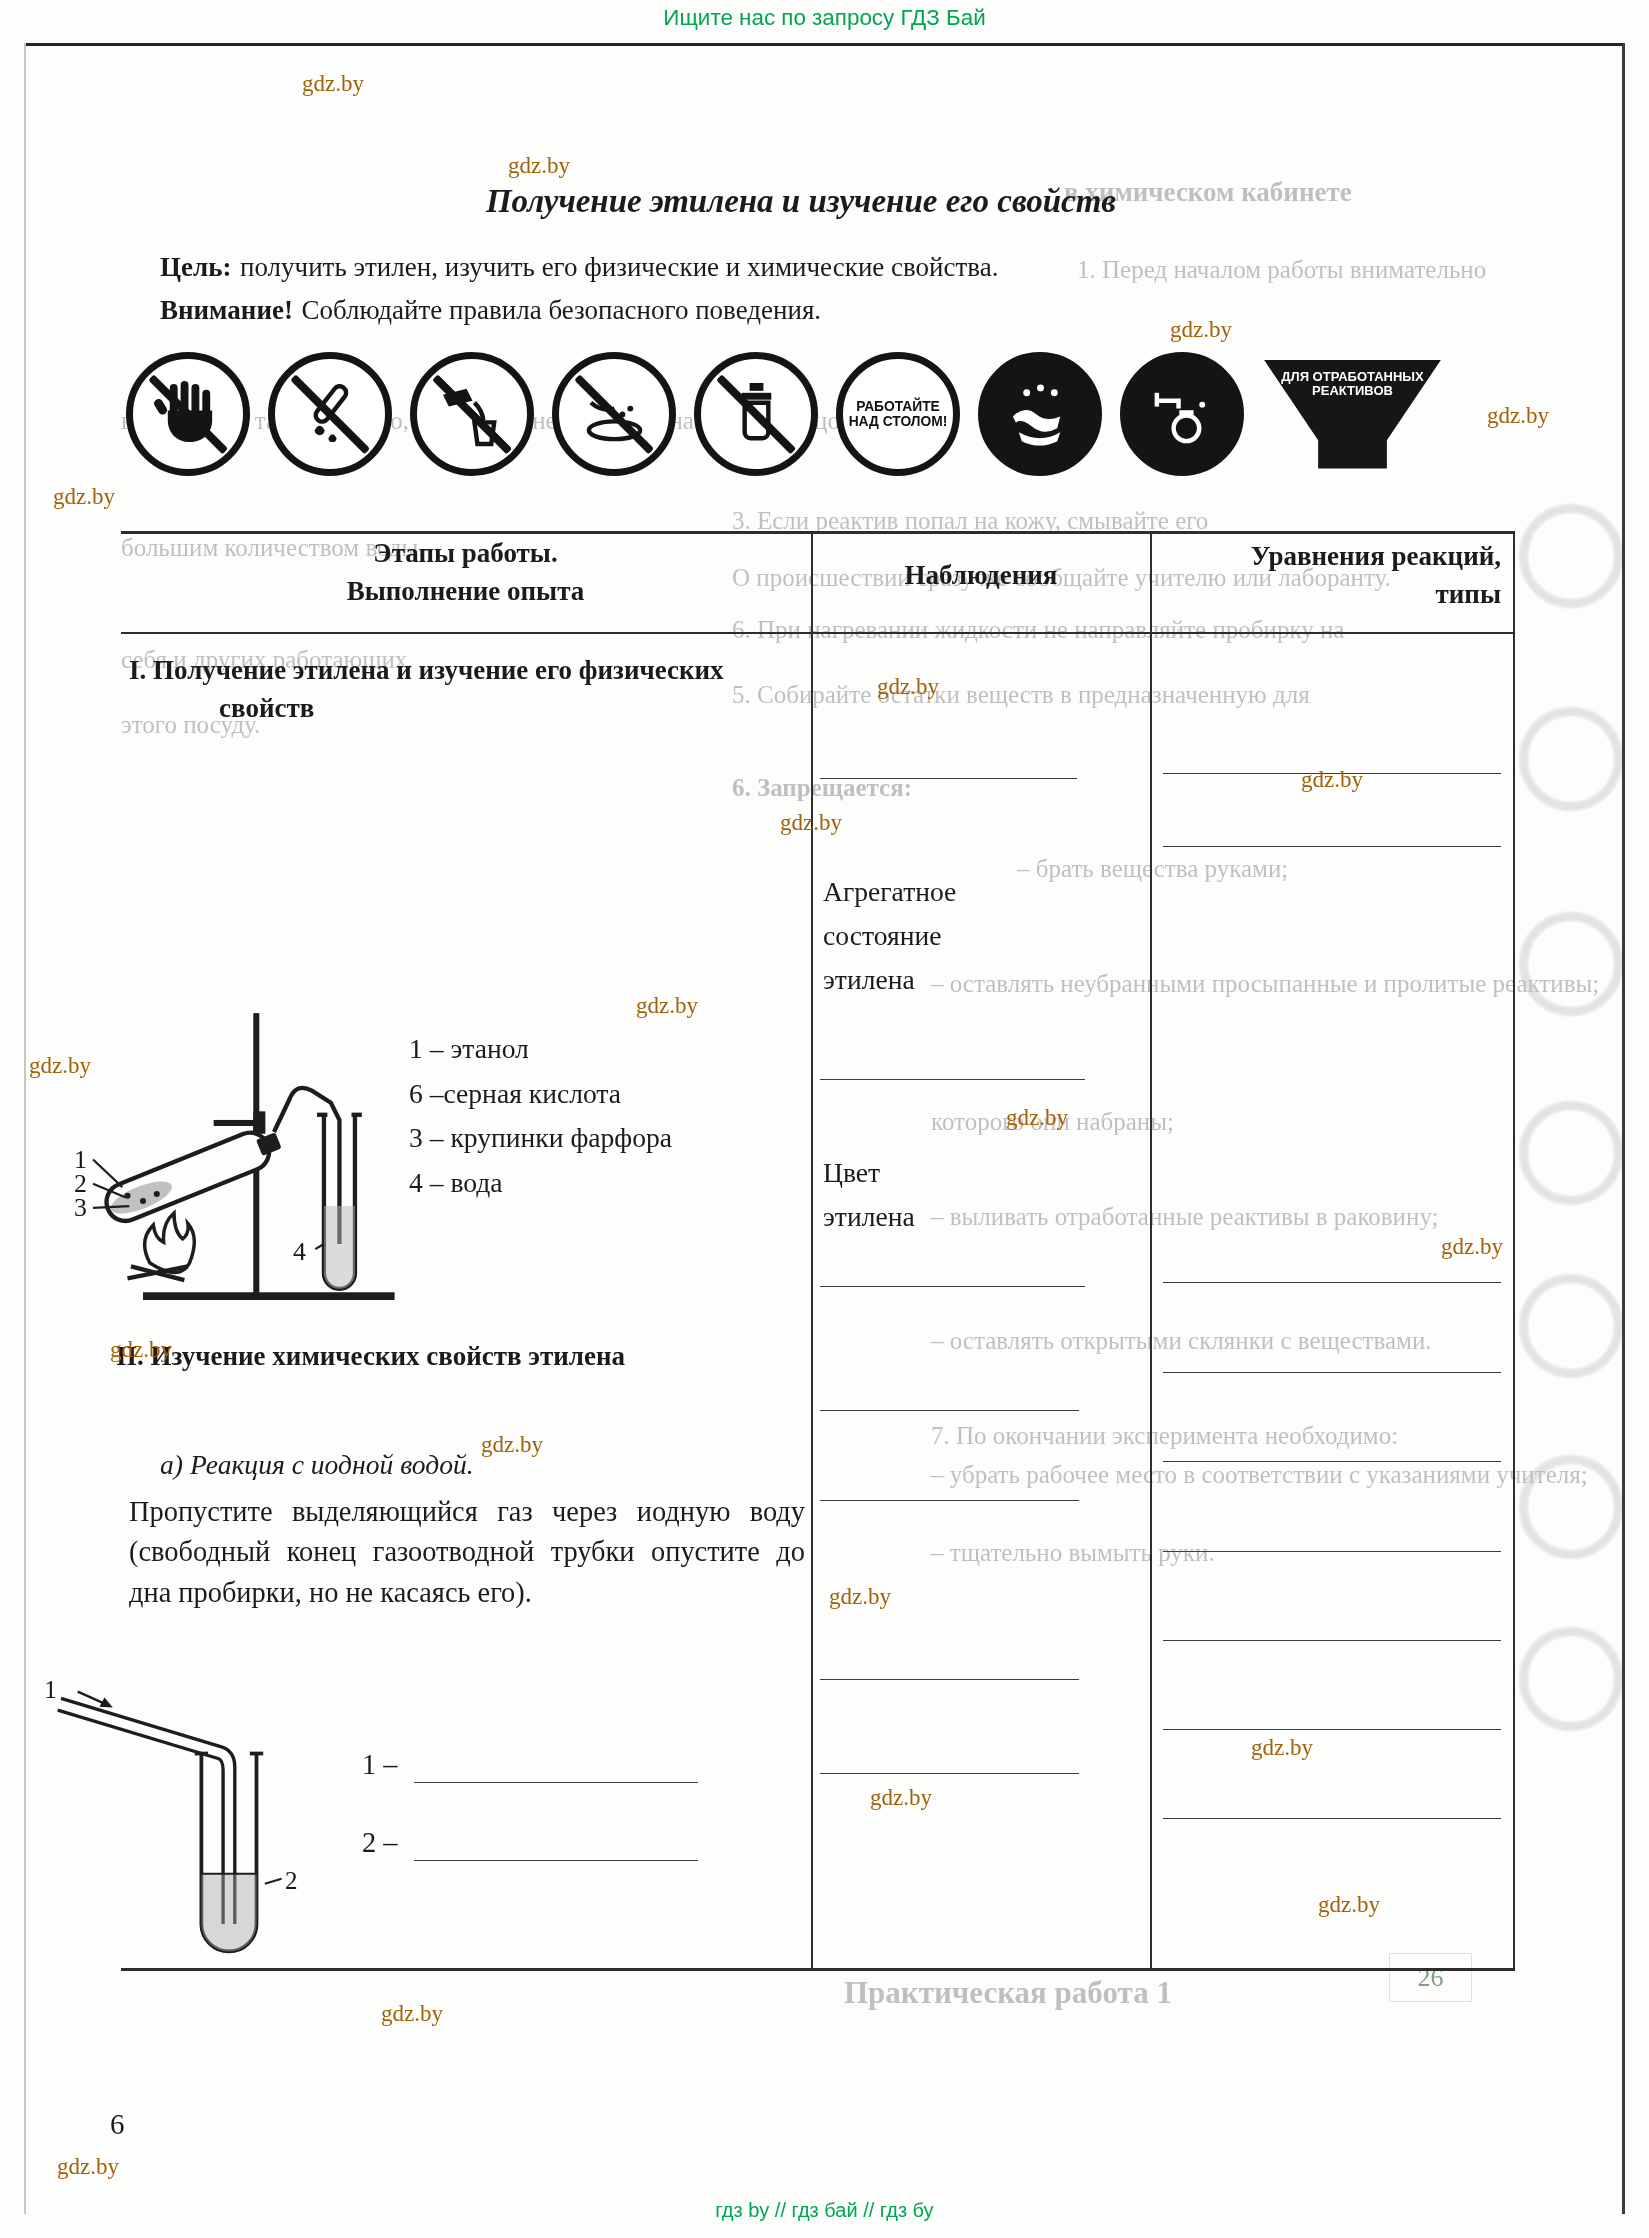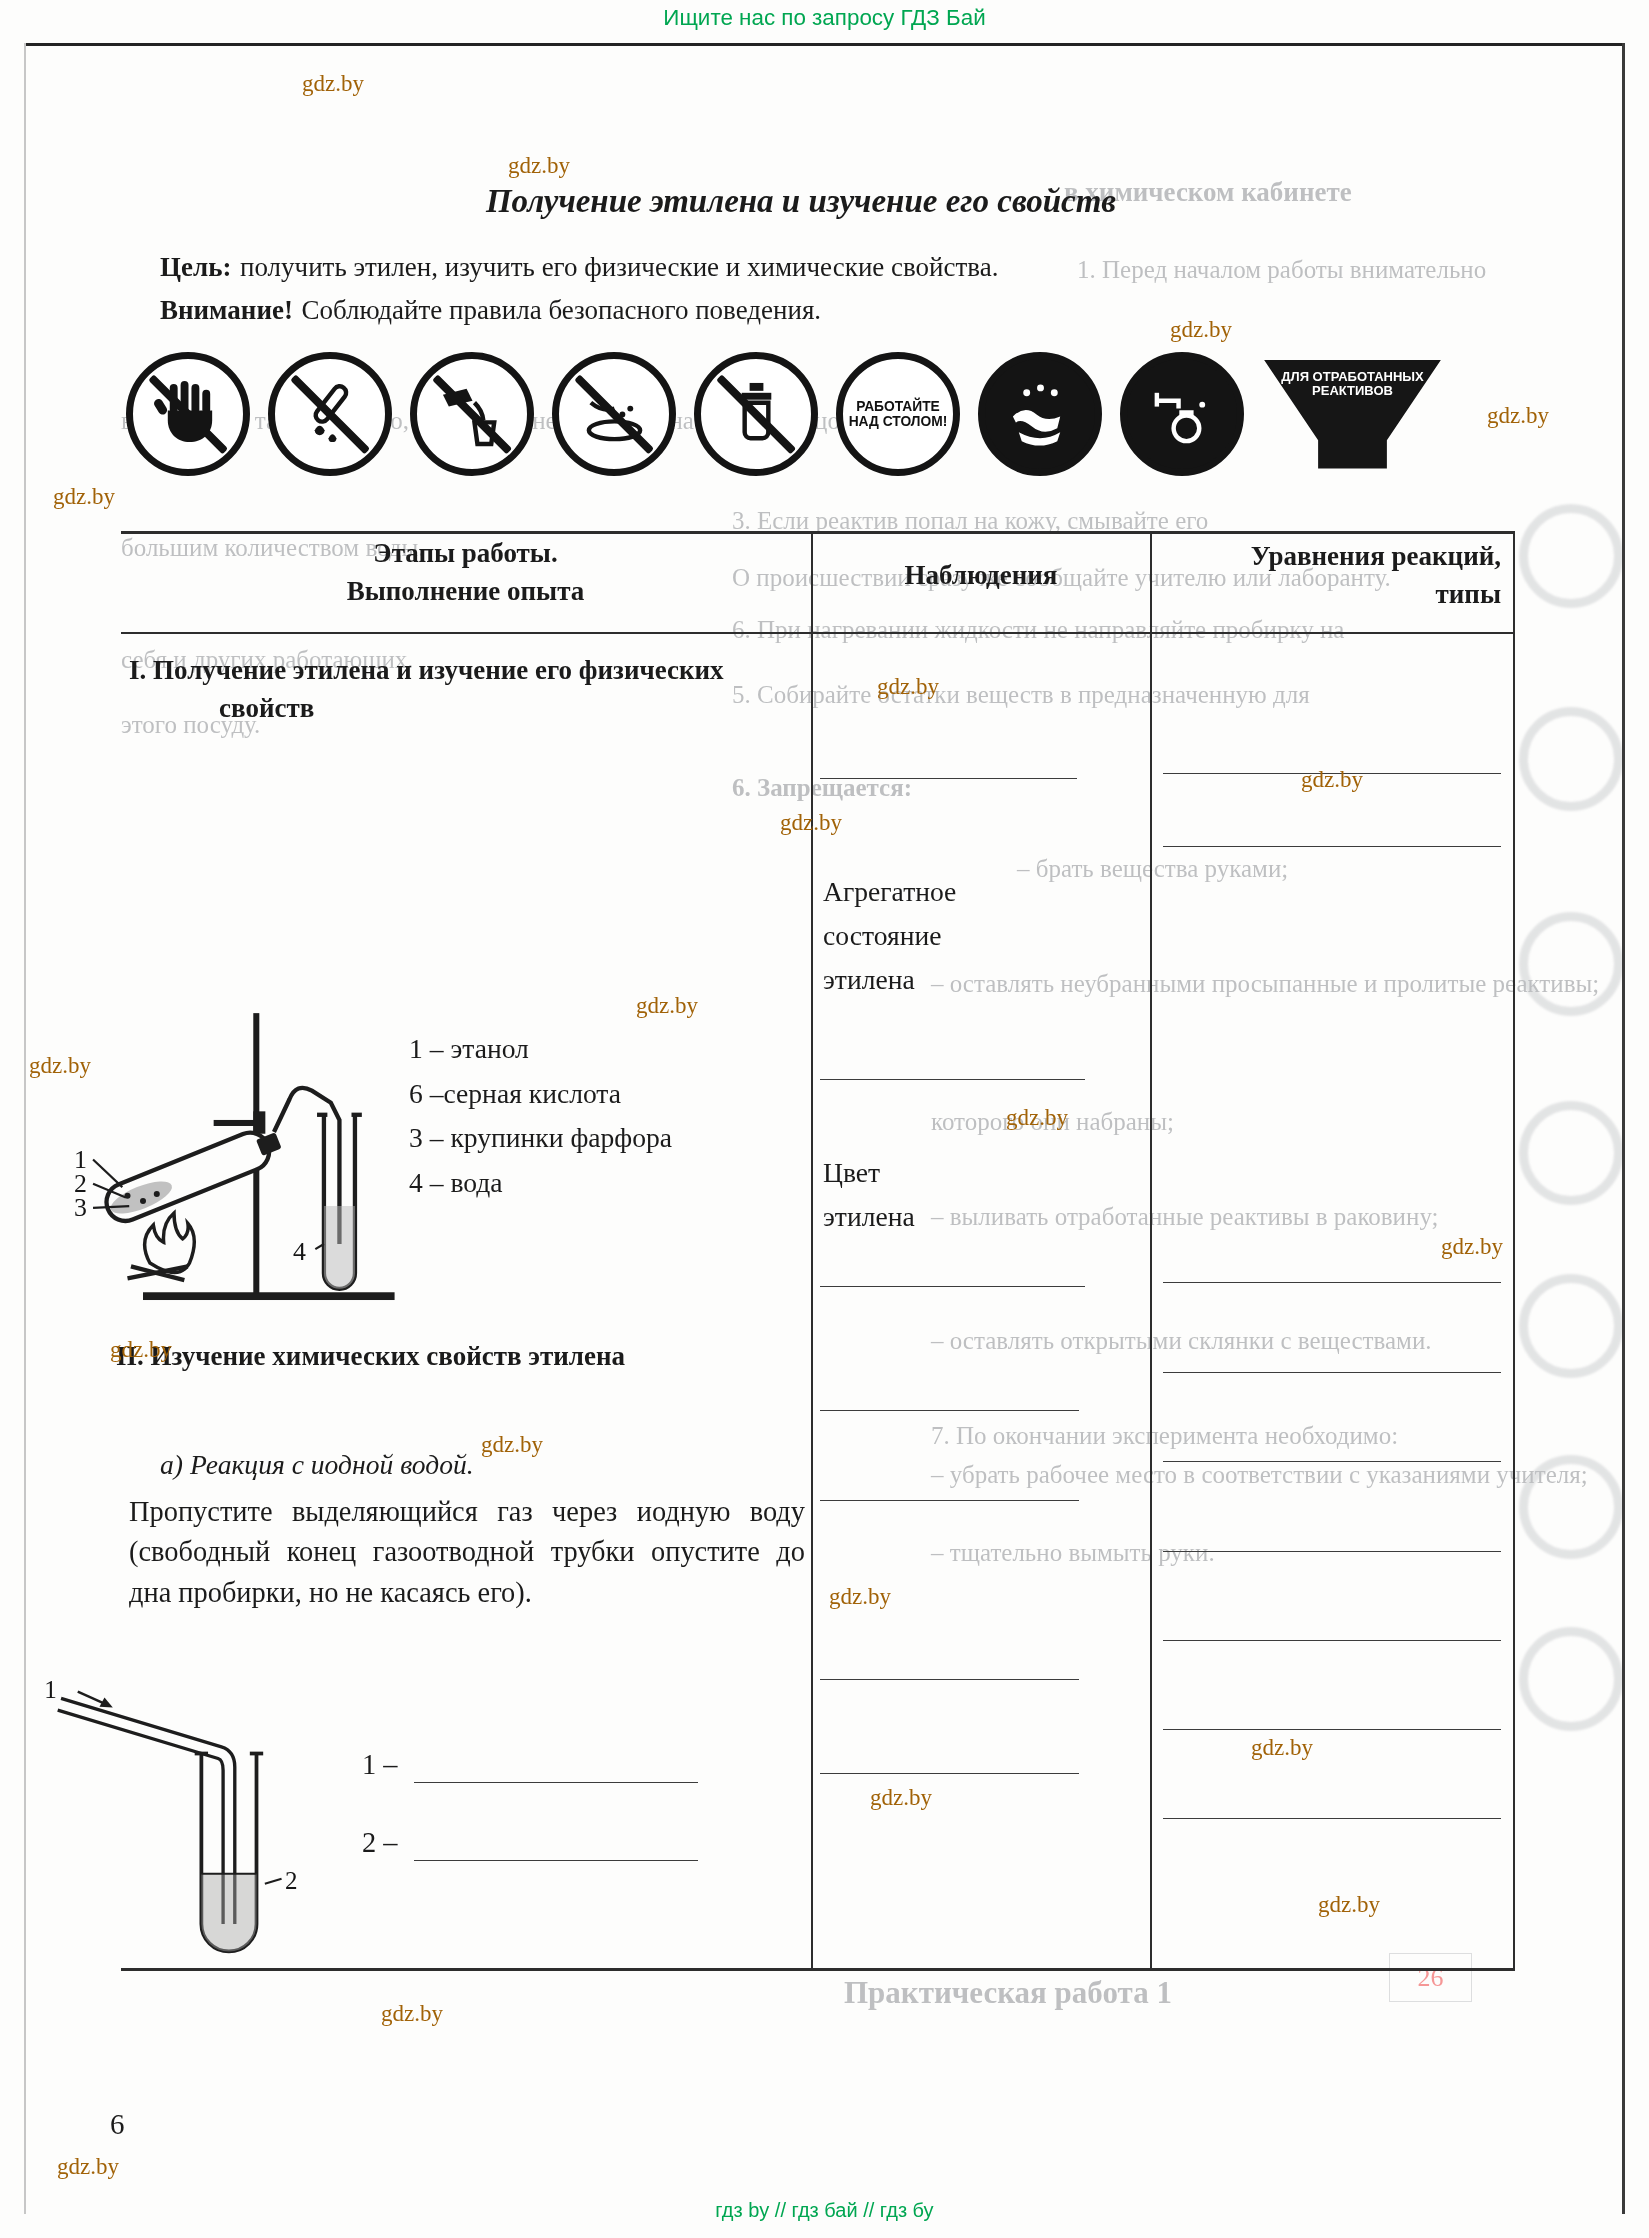--- a/index.html
+++ b/index.html
@@ -36,21 +36,21 @@
              text-align:center;line-height:1.12;color:#111;padding:0 3.4px;}
   .funnel{width:181px;height:109px;background:#161616;flex:none;display:flex;justify-content:center;
           clip-path:polygon(1% 0,99% 0,69% 74%,69% 100%,31% 100%,31% 74%);}
   .funnel .sign-text{color:#fff;font-size:13px;padding-top:10.3px;}
   .legend{position:absolute;left:409px;top:1027px;width:297px;z-index:2;}
   .legend-item{font-size:27.6px;line-height:1.62;padding-left:50px;text-indent:-50px;}
   .diag{position:absolute;z-index:2;}
   .diag text{font-family:"Liberation Serif",serif;font-size:30px;fill:#161616;}
   .obs{font-size:27.6px;line-height:1.6;}
   .gbox{position:absolute;left:1389px;top:1953px;width:81px;height:47px;border:1.7px solid #c3c6c9;
-        opacity:.55;color:#ef4444;font-size:26px;display:flex;align-items:center;justify-content:center;
+        opacity:.55;color:#14532d;font-size:26px;display:flex;align-items:center;justify-content:center;
         z-index:1;filter:blur(0.4px);}
 </style>
 </head>
 <body>
 
 <div class="page">
 
   <div class="promo" style="top:5.2px;font-size:22.4px;">Ищите нас по запросу ГДЗ Бай</div>
   <div class="promo" style="top:2199px;font-size:20px;">гдз by  //  гдз бай  //  гдз бу</div>
 

